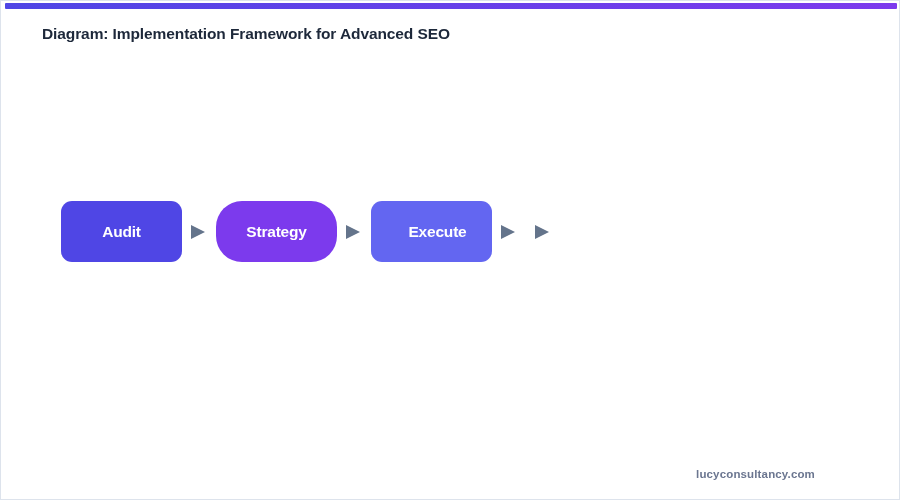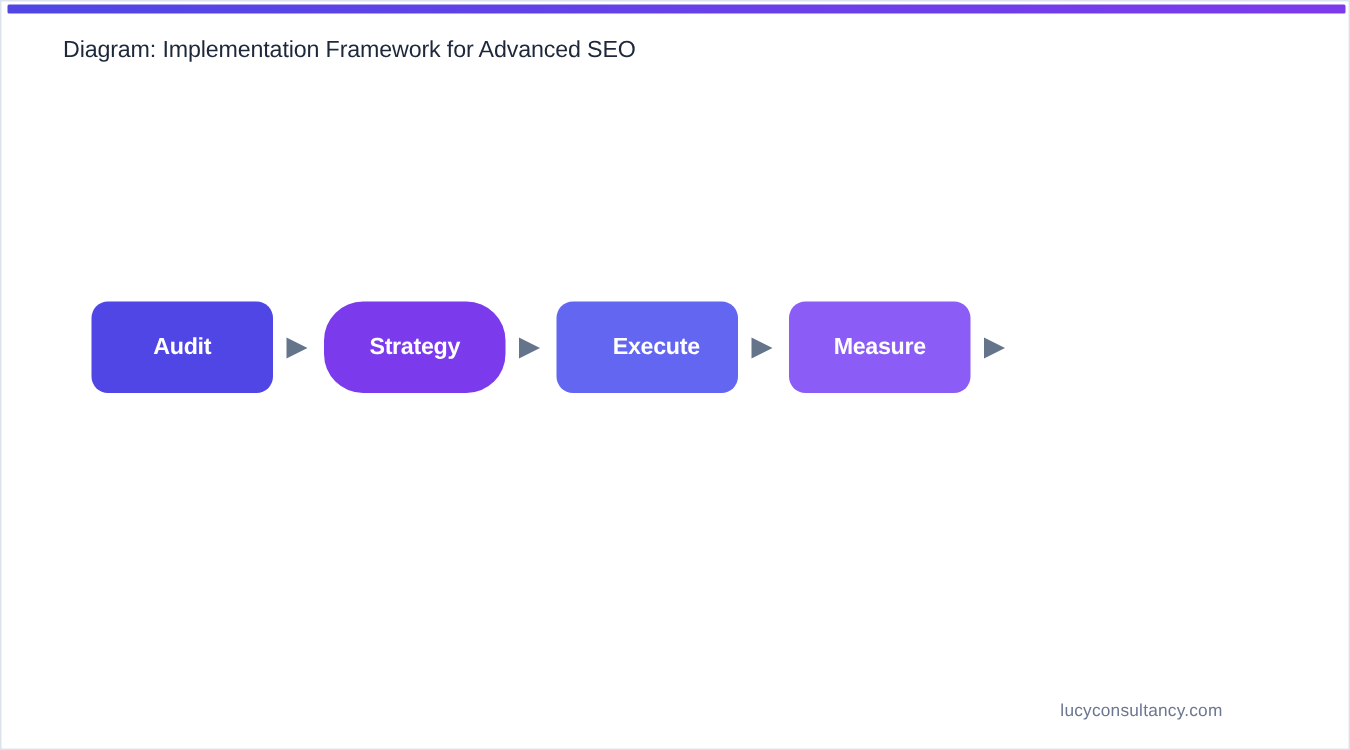--- a/index.html
+++ b/index.html
@@ -33,21 +33,21 @@
     height: 6px;
     border-radius: 1px;
   }
 
   
   #page-title {
     position: absolute;
     left: 41px;
     top: 24px;
     font-size: 15.5px;
-    font-weight: normal;
+    font-weight: bold;
     letter-spacing: -0.1px;
     color: #1d283a;
     white-space: nowrap;
   }
 
   
   #flow {
     position: absolute;
     left: 60px;
     top: 200px;
@@ -87,21 +87,21 @@
     justify-content: center;
   }
   .flow-arrow svg { display: block; }
 
   
   #footer-domain {
     position: absolute;
     right: 84px;
     bottom: 19px;
     font-size: 11.5px;
-    font-weight: normal;
+    font-weight: bold;
     color: #6b7690;
     letter-spacing: 0.15px;
     white-space: nowrap;
   }
 </style>
 </head>
 <body>
 
 <div id="canvas">
 
@@ -127,23 +127,20 @@
         </svg>
       </div>
       <div class="flow-node" style="background: rgb(99, 102, 241); padding-left: 12px;">
         <span class="flow-node-label">Execute</span>
       </div>
       <div class="flow-arrow">
         <svg width="22" height="22" viewBox="0 0 22 22">
           <path d="M3 4 L17 11 L3 18 Z" fill="#64748b"></path>
         </svg>
       </div>
-      <div class="flow-node" style="background: rgb(139, 92, 246);">
-        <span class="flow-node-label">Measure</span>
-      </div>
       <div class="flow-arrow">
         <svg width="22" height="22" viewBox="0 0 22 22">
           <path d="M3 4 L17 11 L3 18 Z" fill="#64748b"></path>
         </svg>
       </div>
     </div>
 
   <div id="footer-domain">lucyconsultancy.com</div>
 
 </div>

